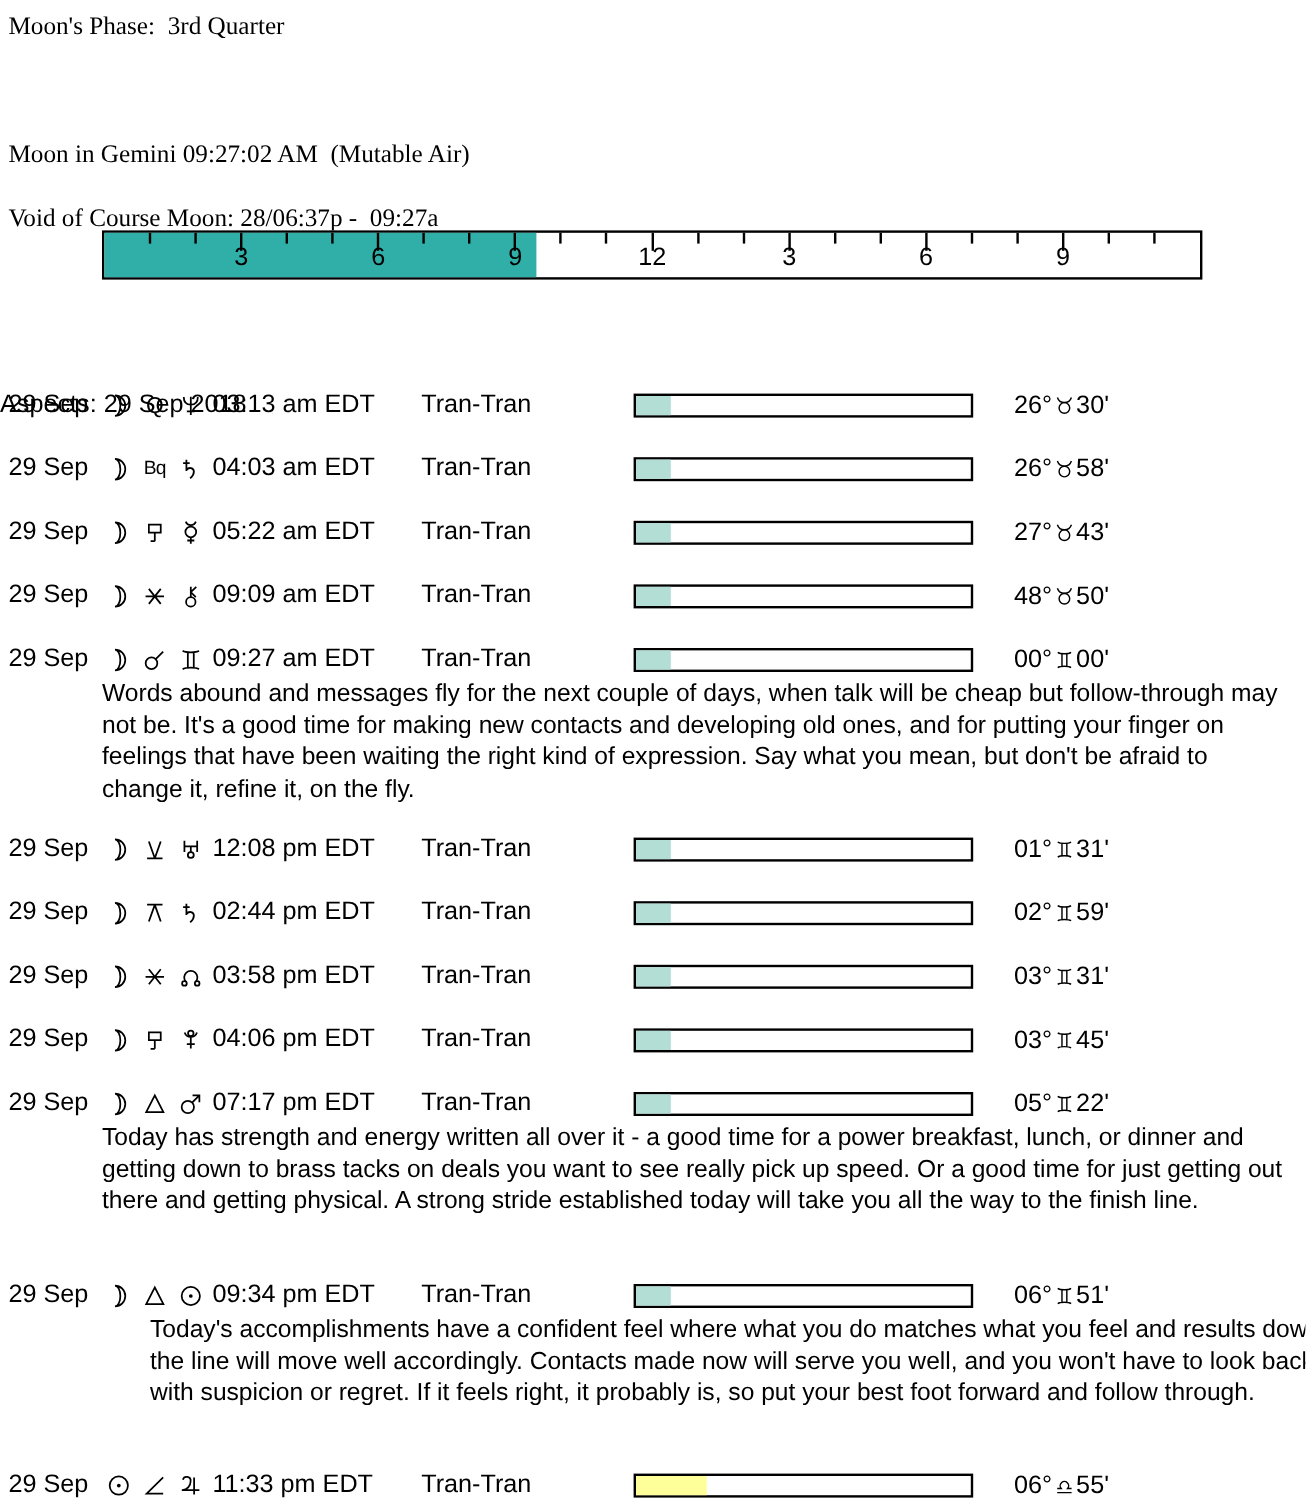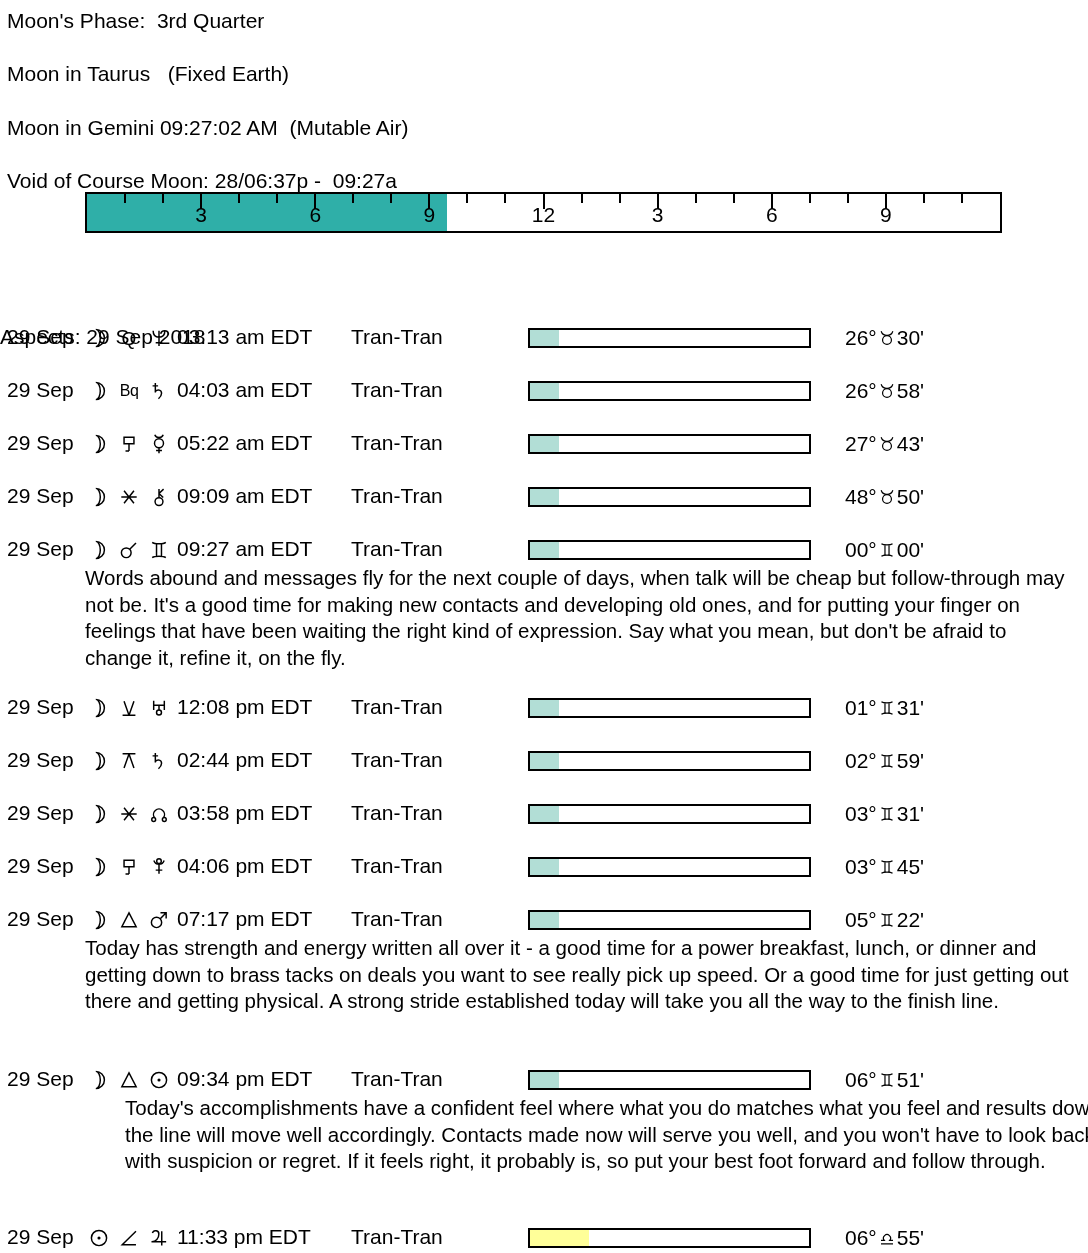--- a/index.html
+++ b/index.html
@@ -1,18 +1,18 @@
 <!DOCTYPE html>
 <html><head>
 <meta charset="utf-8">
 <style>
   html,body{margin:0;padding:0;background:#fff;}
   #page{position:relative;width:1088px;height:1253px;background:#fff;color:#000;
         font-family:"Liberation Sans",sans-serif;overflow:hidden;}
-  .hline{position:absolute;left:7px;font-size:21px;white-space:pre;}
+  .hline{position:absolute;left:7px;font-size:21px;white-space:pre;font-family:Liberation Serif, serif;}
   #phase-angle{position:absolute;right:3px;top:11px;font-size:18px;white-space:pre;}
   
   #ruler{position:absolute;left:85px;top:192px;width:917px;height:41px;
          border:2px solid #000;box-sizing:border-box;background:#fff;}
   #ruler-fill{position:absolute;left:0;top:0;bottom:0;}
   .tick{position:absolute;top:0;width:2px;background:#000;}
   .tick-label{position:absolute;top:9px;transform:translateX(-50%);font-size:21px;}
   
   #aspects-title{position:absolute;left:0;top:287px;width:100%;text-align:left;font-size:21px;margin-top:38px;}
   .arow{position:absolute;left:0;width:100%;height:27px;font-size:21px;}
@@ -32,21 +32,20 @@
   .c-pos .sg{margin:0 1px;display:flex;align-items:center;}
   .note{position:absolute;left:85px;width:992px;font-size:20.5px;line-height:26.7px;}
   .glyph-text{font-size:19px;line-height:1;}
   .glyph-text.small{font-size:16px;letter-spacing:-0.5px;}
 </style>
 </head>
 <body>
 
 <div id="page">
   <div class="hline" style="top:9px">Moon's Phase:  3rd Quarter</div>
-  <div class="hline" style="top:62px">Moon in Taurus   (Fixed Earth)</div>
   <div class="hline" style="top:116px">Moon in Gemini 09:27:02 AM  (Mutable Air)</div>
   <div class="hline" style="top:169px">Void of Course Moon: 28/06:37p -  09:27a</div>
 
   <div id="ruler">
     <div id="ruler-fill" style="width: 39.38%; background: rgb(47, 175, 168);"></div>
   <div class="tick" style="left: 37.0417px; height: 9px;"></div>
       <div class="tick" style="left: 75.0833px; height: 9px;"></div>
       <div class="tick" style="left: 113.125px; height: 15px;"></div>
       <div class="tick" style="left: 151.167px; height: 9px;"></div>
       <div class="tick" style="left: 189.208px; height: 9px;"></div>

